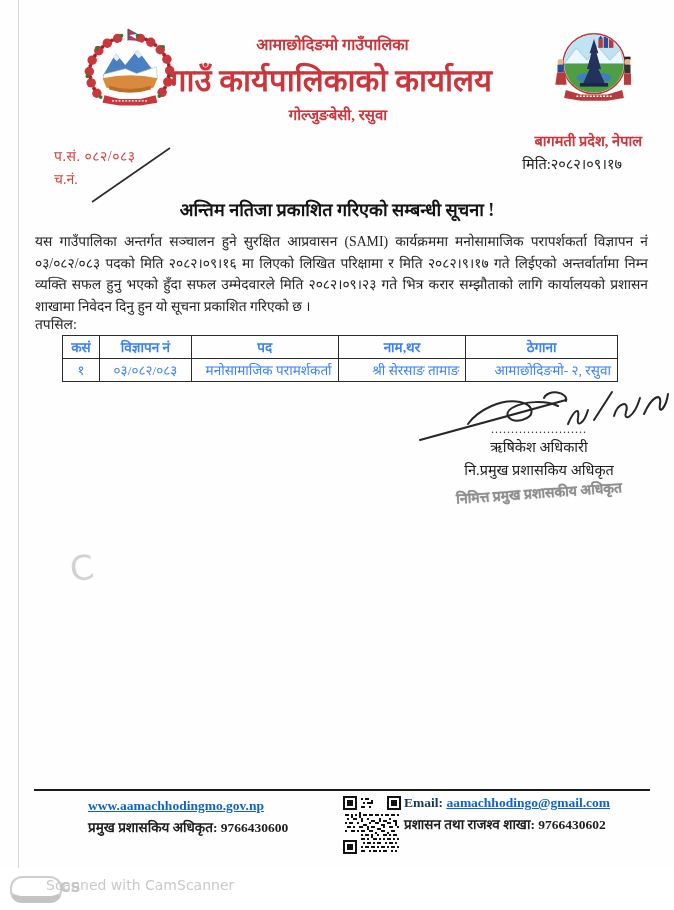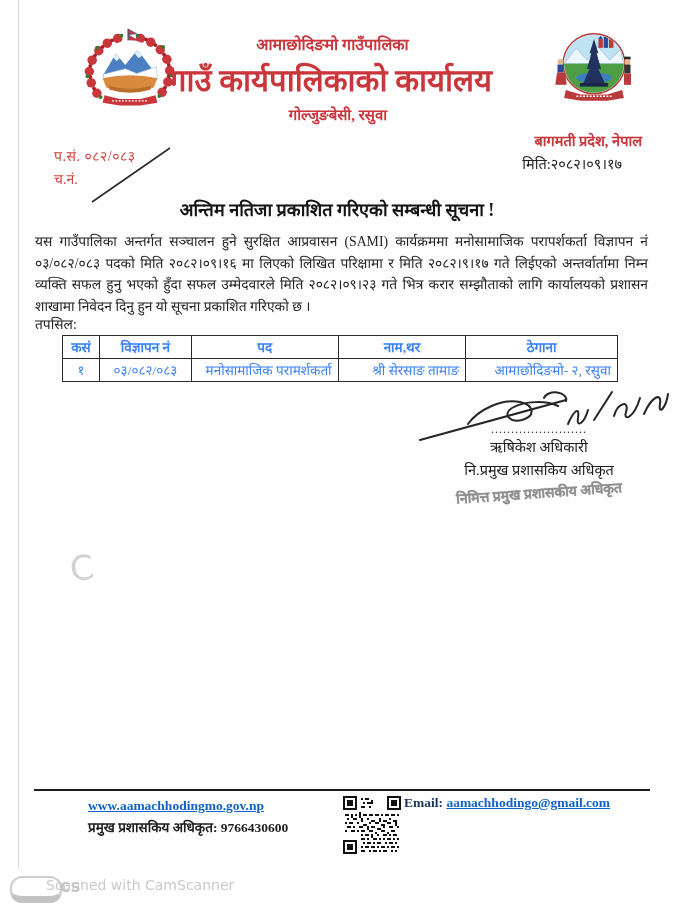--- a/index.html
+++ b/index.html
@@ -309,20 +309,24 @@
         <rect x="2" y="24" width="3" height="3"></rect>
       <path d="M9 1h1v1h-1zM11 1h2v1h-2zM14 2h1v2h-1zM10 3h1v1h-1zM12 3h2v1h-2zM9 5h2v1h-2zM13 5h1v1h-1zM1 9h2v1h-2zM4 9h1v2h-1zM6 9h1v1h-1zM8 8h1v3h-1zM10 9h2v1h-2zM13 9h2v1h-2zM16 9h2v1h-2zM19 9h1v1h-1zM21 9h2v1h-2zM24 9h2v1h-2zM27 9h1v1h-1zM2 11h1v1h-1zM5 11h2v1h-2zM9 11h1v2h-1zM12 11h1v1h-1zM14 12h2v1h-2zM18 11h1v2h-1zM20 12h2v1h-2zM23 11h1v1h-1zM25 12h2v1h-2zM1 13h1v1h-1zM3 13h2v1h-2zM7 13h1v1h-1zM10 14h2v1h-2zM13 13h1v1h-1zM16 13h2v1h-2zM19 14h2v1h-2zM22 13h2v1h-2zM26 13h1v2h-1zM2 15h2v1h-2zM5 15h1v1h-1zM8 15h2v1h-2zM12 15h1v2h-1zM14 15h2v1h-2zM17 16h2v1h-2zM20 15h1v1h-1zM23 15h2v1h-2zM27 15h1v1h-1zM1 17h1v1h-1zM4 17h2v1h-2zM7 17h1v1h-1zM9 17h2v1h-2zM13 17h2v1h-2zM16 18h1v1h-1zM19 17h2v1h-2zM22 18h1v1h-1zM24 17h2v1h-2zM9 19h1v1h-1zM11 19h2v1h-2zM14 19h1v2h-1zM17 19h1v1h-1zM20 19h2v1h-2zM23 19h1v1h-1zM25 19h2v1h-2zM9 21h2v1h-2zM12 21h1v1h-1zM15 21h2v1h-2zM18 21h1v1h-1zM20 21h1v1h-1zM22 21h2v1h-2zM25 21h1v1h-1zM27 21h1v1h-1zM10 23h1v1h-1zM12 23h2v1h-2zM15 23h1v1h-1zM17 23h2v1h-2zM21 23h1v1h-1zM23 23h2v1h-2zM26 23h1v1h-1zM9 25h1v1h-1zM11 25h2v1h-2zM14 25h2v1h-2zM17 25h1v1h-1zM19 25h2v1h-2zM22 25h1v1h-1zM24 25h2v1h-2zM27 25h1v1h-1zM9 27h2v1h-2zM13 27h1v1h-1zM15 27h2v1h-2zM18 27h1v1h-1zM20 27h2v1h-2zM24 27h1v1h-1zM26 27h1v1h-1z"></path>
     </g>
   </svg>
 
   <div class="footer-right">
     <div>
       <span style="font-weight:bold;color:#16355c">Email:</span>
       <a class="link">aamachhodingo@gmail.com</a>
     </div>
+    <div class="footer-line2">
+      <span>प्रशासन तथा राजश्व शाखा:</span>
+      <span>9766430602</span>
+    </div>
   </div>
 
   <div class="cs-bar">
     <div class="cs-icon">CS</div>
     <div class="cs-text">Scanned with CamScanner</div>
   </div>
 
 </div>
 
 </body></html>

